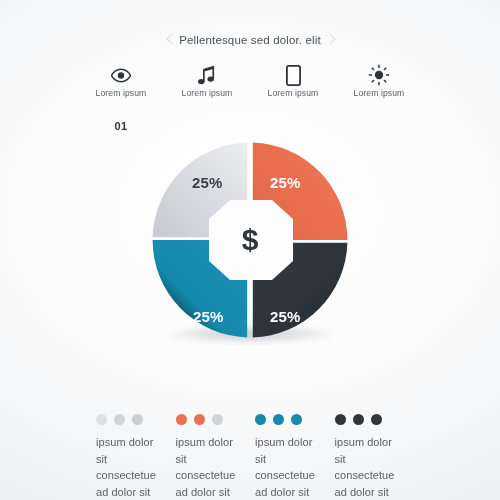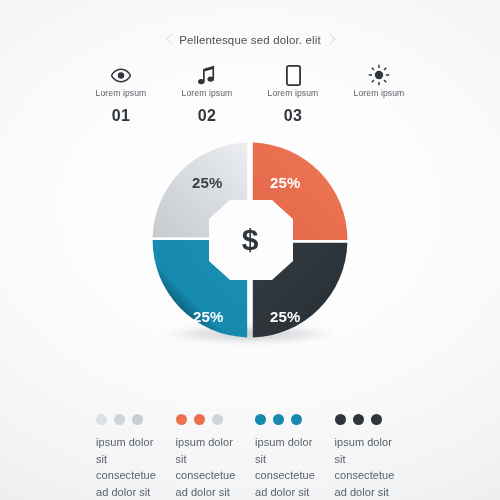--- a/index.html
+++ b/index.html
@@ -82,22 +82,22 @@
     justify-content: center;
     color: #2f353b;
   }
   .feature-icon svg { display: block; }
   .feature-label {
     font-size: 8.6px;
     color: #5b6169;
     letter-spacing: 0.1px;
   }
   .feature-num {
-    margin-top: 9px;
-    font-size: 16px;
+    margin-top: 22px;
+    font-size: 11px;
     font-weight: bold;
     color: #2f353b;
     letter-spacing: 0.3px;
   }
 
   
   .donut-wrap {
     position: absolute;
     left: 148px;
     top: 138px;
@@ -214,32 +214,30 @@
       <div class="feature-icon">
         <svg width="18" height="21" viewBox="0 0 18 21">
           <path d="M6.4 3.4 16 0.8v3.0L6.4 6.4z" fill="#2f353b"></path>
           <rect x="5.0" y="4.0" width="1.7" height="12.2" fill="#2f353b"></rect>
           <rect x="14.4" y="1.5" width="1.7" height="12.2" fill="#2f353b"></rect>
           <ellipse cx="3.3" cy="16.6" rx="3.3" ry="2.7" fill="#2f353b"></ellipse>
           <ellipse cx="12.7" cy="14.1" rx="3.3" ry="2.7" fill="#2f353b"></ellipse>
         </svg>
       </div>
       <div class="feature-label">Lorem ipsum</div>
-      <div class="feature-num">02</div>
     </div>
 
     <div class="feature">
       <div class="feature-icon">
         <svg width="15" height="21" viewBox="0 0 15 21">
           <rect x="0.9" y="0.9" width="13.2" height="19.2" rx="1.8" fill="none" stroke="#2f353b" stroke-width="1.8"></rect>
           <rect x="3.0" y="3.0" width="9.0" height="13.2" fill="#ffffff"></rect>
         </svg>
       </div>
       <div class="feature-label">Lorem ipsum</div>
-      <div class="feature-num">03</div>
     </div>
 
     <div class="feature">
       <div class="feature-icon">
         <svg width="22" height="22" viewBox="0 0 22 22">
           <circle cx="11" cy="11" r="4.2" fill="#2f353b"></circle>
           <g stroke="#2f353b" stroke-width="1.5" stroke-linecap="butt">
             <line x1="11" y1="0.8" x2="11" y2="4.0"></line>
             <line x1="11" y1="18.0" x2="11" y2="21.2"></line>
             <line x1="0.8" y1="11" x2="4.0" y2="11"></line>

